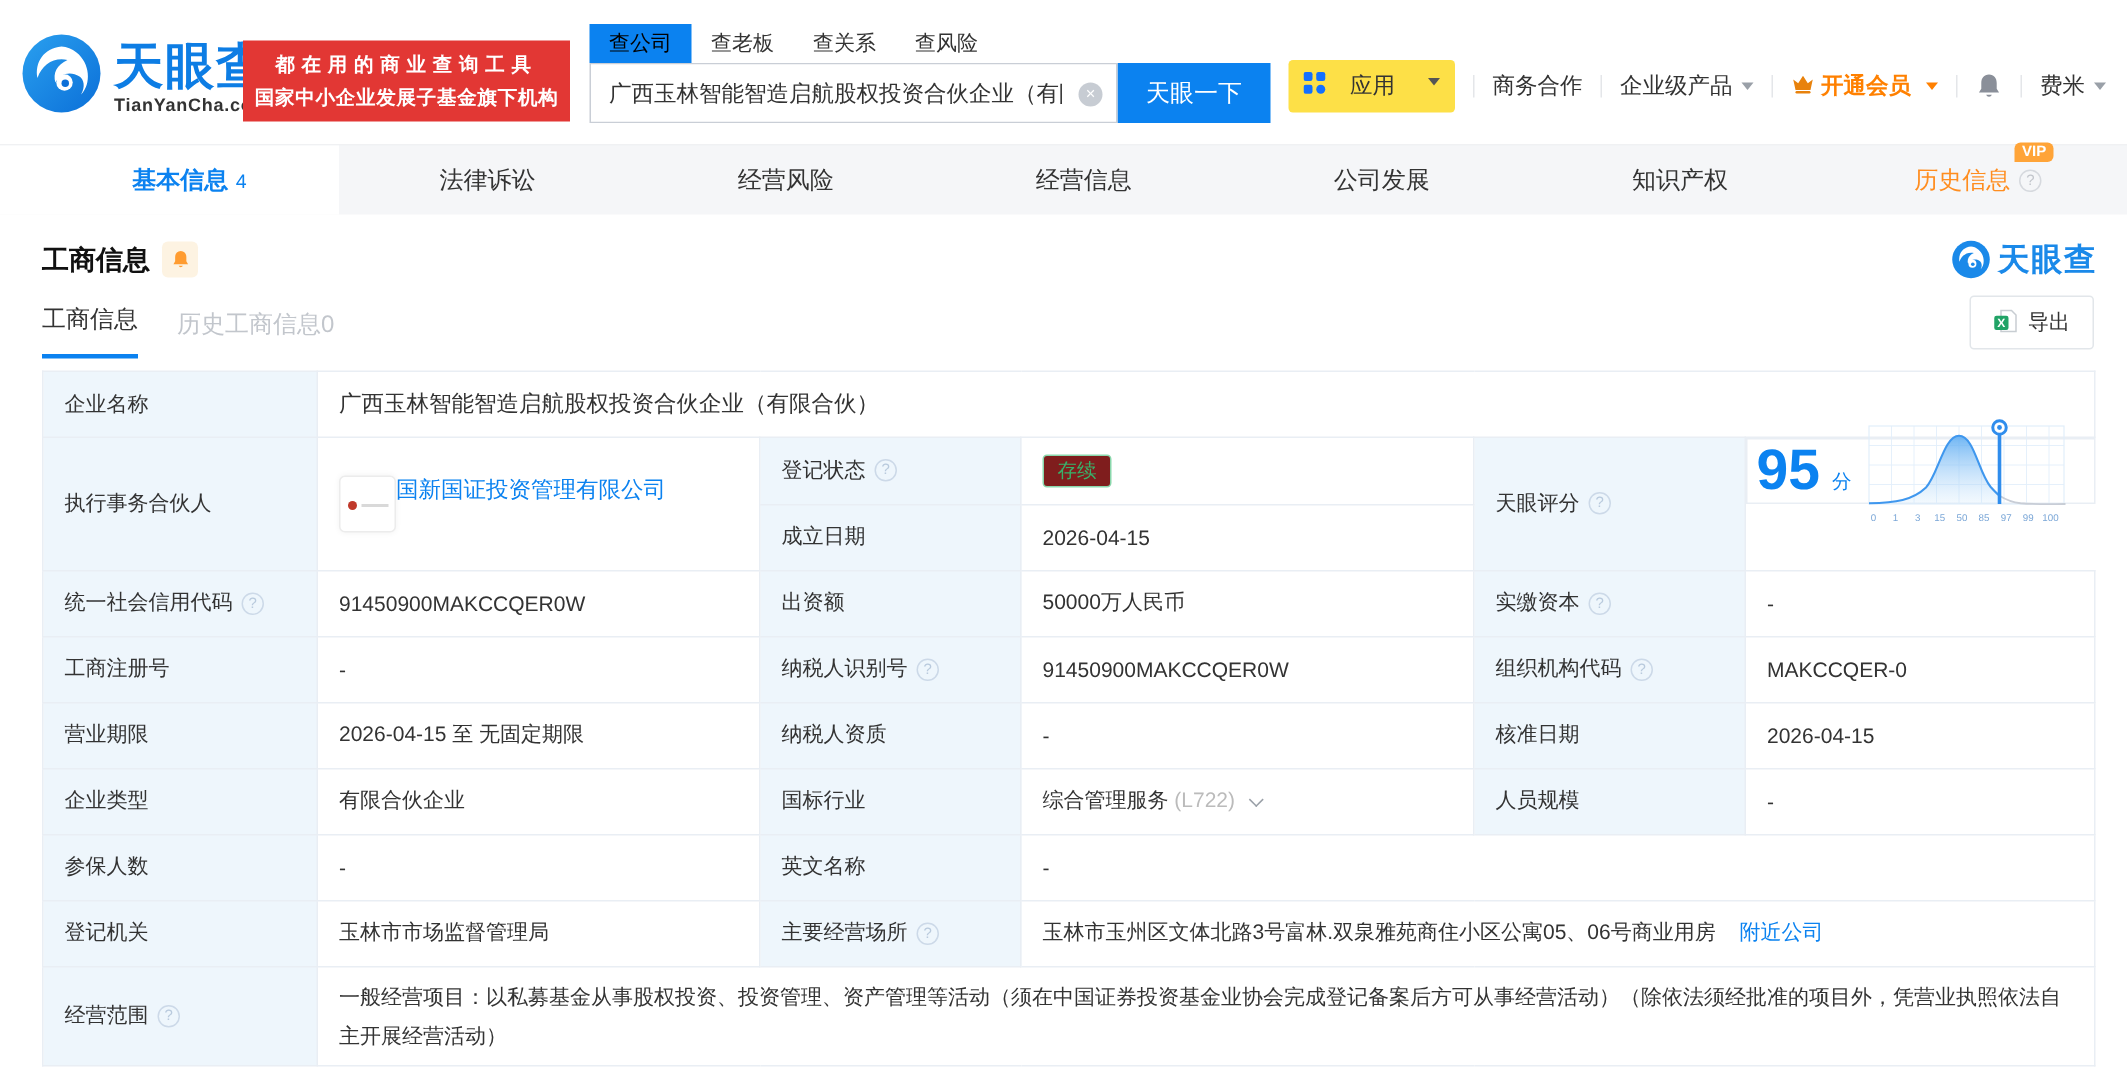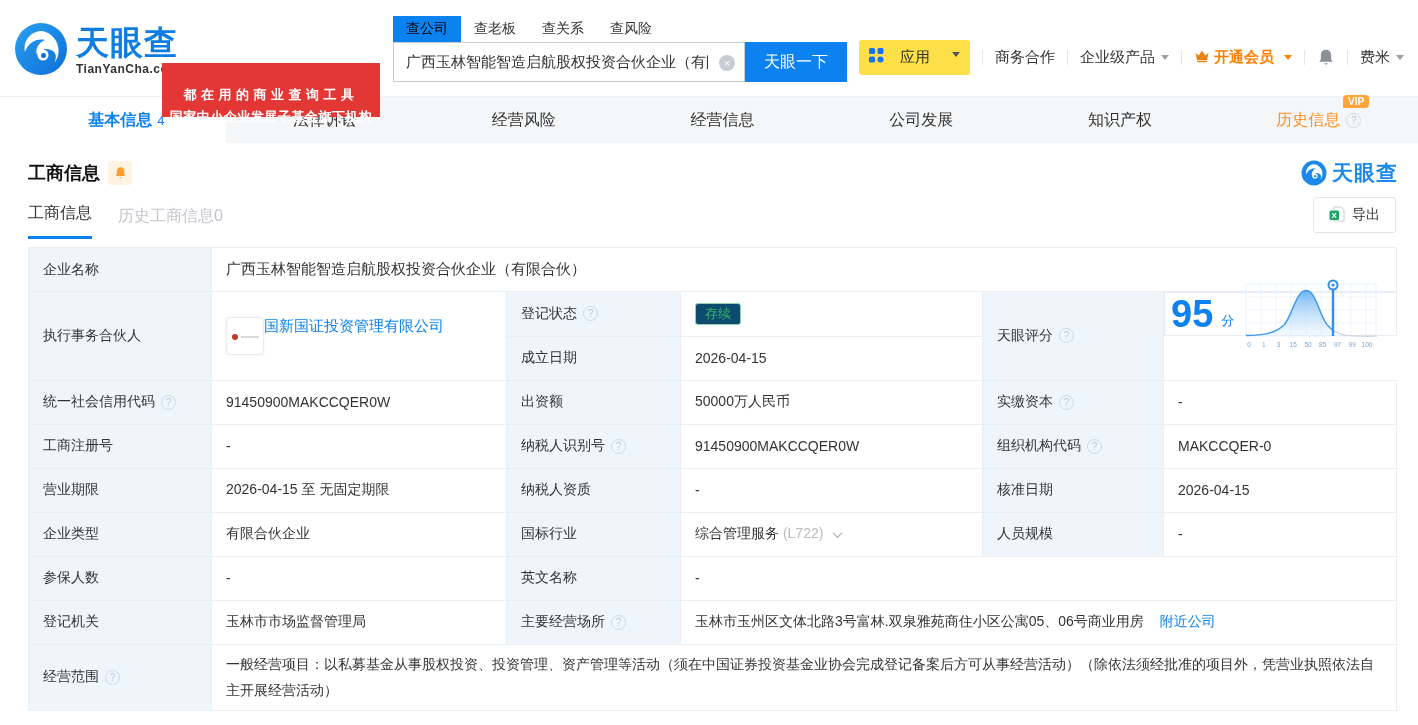--- a/index.html
+++ b/index.html
@@ -5,21 +5,21 @@
   * { margin:0; padding:0; box-sizing:border-box; }
   html,body { width:1418px; height:725px; background:#fff; overflow:hidden;
     font-family:"Liberation Sans","DejaVu Sans",sans-serif; color:#333; }
 
   
   .header { position:relative; height:96px; background:#fff; }
   .logo { position:absolute; left:14px; top:22px; display:flex; align-items:center; gap:8px; }
   .logo-text .brand { font-size:33px; font-weight:700; color:#0d7de4; letter-spacing:1px; line-height:1; }
   .logo-text .domain { font-size:12px; font-weight:700; color:#333; letter-spacing:.5px; margin-top:3px; }
   .banner { position:absolute; left:162px; top:27px; width:218px; height:54px; background:#e23734;
-    color:#fff; text-align:center; padding-top:21px;margin-top:36px; }
+    color:#fff; text-align:center; padding-top:5px; }
   .banner .b1 { font-size:13px; letter-spacing:4.5px; line-height:1.7; font-weight:600; }
   .banner .b2 { font-size:13px; letter-spacing:.5px; line-height:1.7; font-weight:600; }
 
   .search { position:absolute; left:393px; top:16px; }
   .search-tabs { display:flex; font-size:14px; }
   .search-tabs .st { padding:4px 13px; cursor:pointer; color:#333; }
   .search-tabs .st.active { background:#0b82f0; color:#000000; }
   .search-bar { display:flex; margin-top:0; }
   .siw { position:relative; width:352px; height:40px; border:1px solid #c9ced6; background:#fff; }
   .siw input { width:100%; height:100%; border:none; outline:none; font-size:15px; color:#333;
@@ -68,21 +68,21 @@
     border-radius:3px; background:#fff; height:36px; padding:0 15px; font-size:14px; color:#333;
     cursor:pointer; margin-bottom:6px; font-family:inherit; }
 
   
   table.biz { width:1368px; margin:8px 0 0 28px; border-collapse:collapse; table-layout:fixed;
     font-size:14px; color:#333; }
   table.biz td { border:1px solid #e9eef4; height:44px; padding:4px 14px; vertical-align:middle; }
   td.lb { background:#eef6fc; }
   .lb-inner { display:flex; align-items:center; }
   .v15 { font-size:15px; }
-  .tag-green { display:inline-block; padding:1px 9px; border:1px solid #8ad7ac; background:#0c4a6e;
+  .tag-green { display:inline-block; padding:1px 9px; border:1px solid #8ad7ac; background:#7f1d1d;
     color:#38b26a; border-radius:3px; font-size:13px; }
   .dim { color:#bbb; }
   .chev { display:inline-block; width:7px; height:7px; border-right:1.5px solid #9aa0a8;
     border-bottom:1.5px solid #9aa0a8; transform:rotate(45deg) translate(-1px,-1px); margin-left:7px; cursor:pointer; }
   a.blue, .blue-link { color:#0b82f0; text-decoration:none; cursor:pointer; }
   .partner-cell { display:flex; }
   .plogo { width:38px; height:38px; border:1px solid #ececec; border-radius:4px; background:#fff;
     box-shadow:0 0 4px rgba(0,0,0,.05); position:relative; flex:none; }
   .plogo .mark { position:absolute; left:5px; top:16px; width:6px; height:6px; background:#c0392b; border-radius:50%; }
   .plogo .line { position:absolute; left:14px; top:18px; width:18px; height:2.5px; background:#d9d9d9; }

